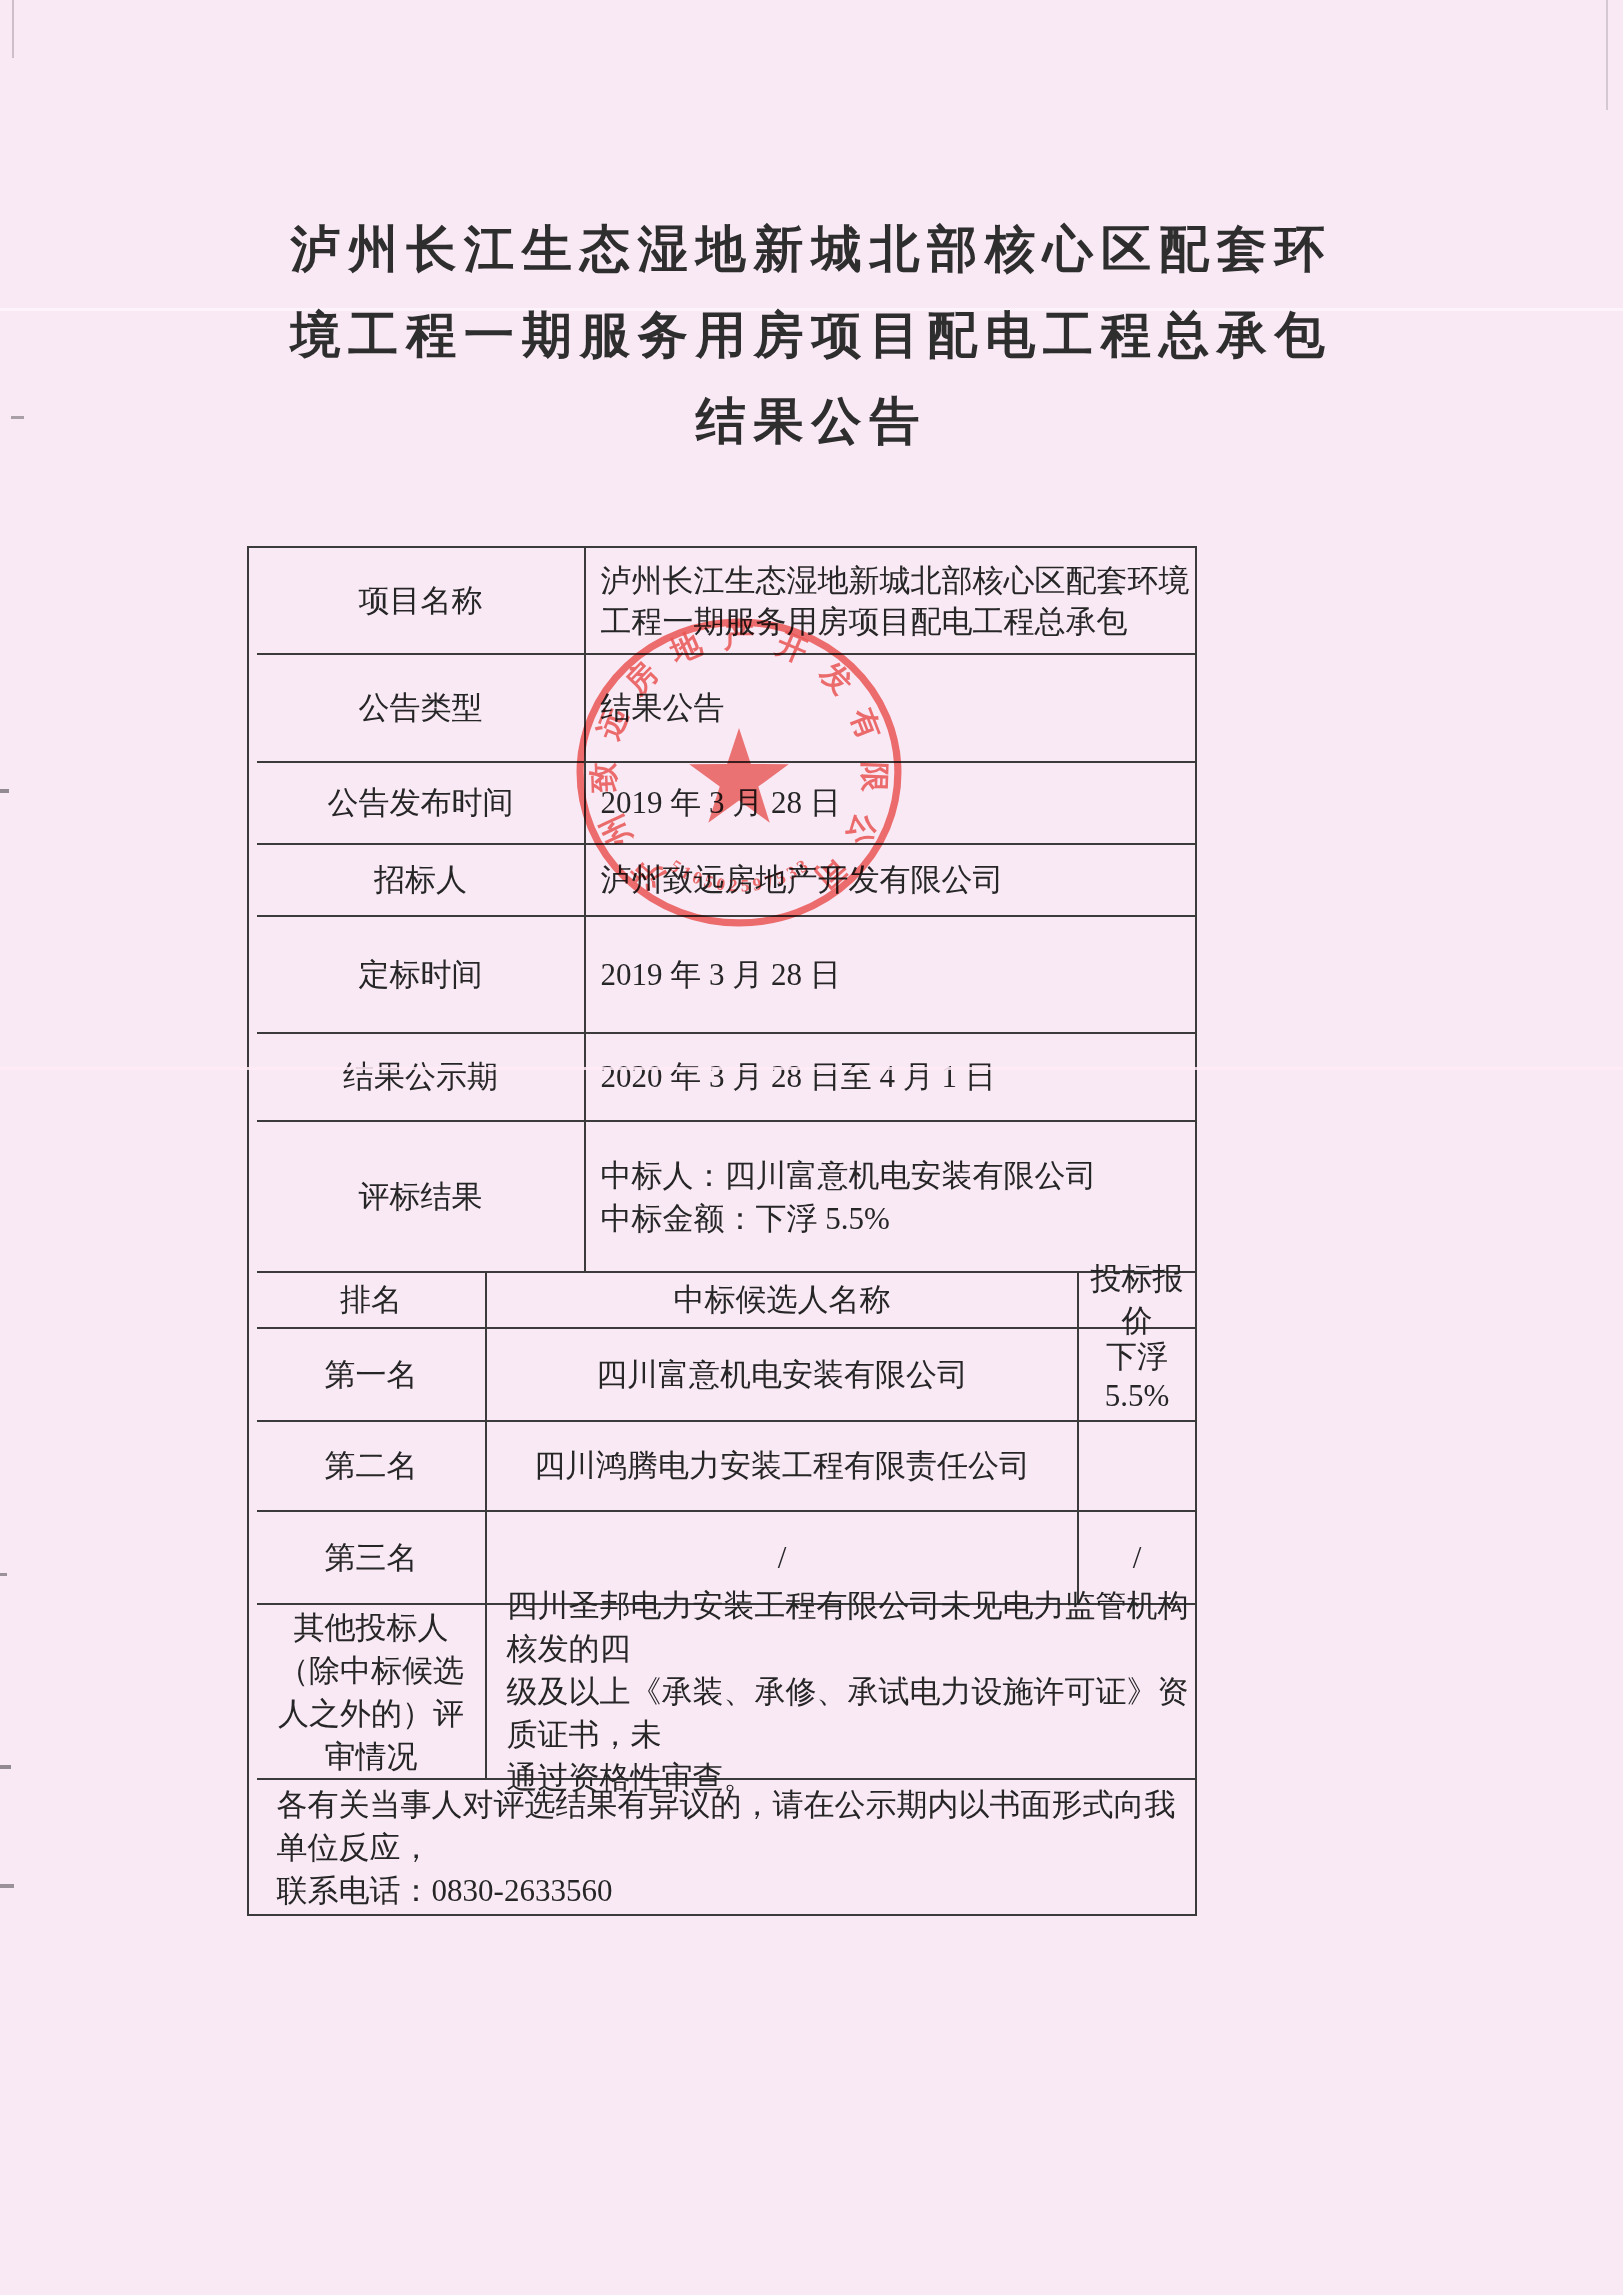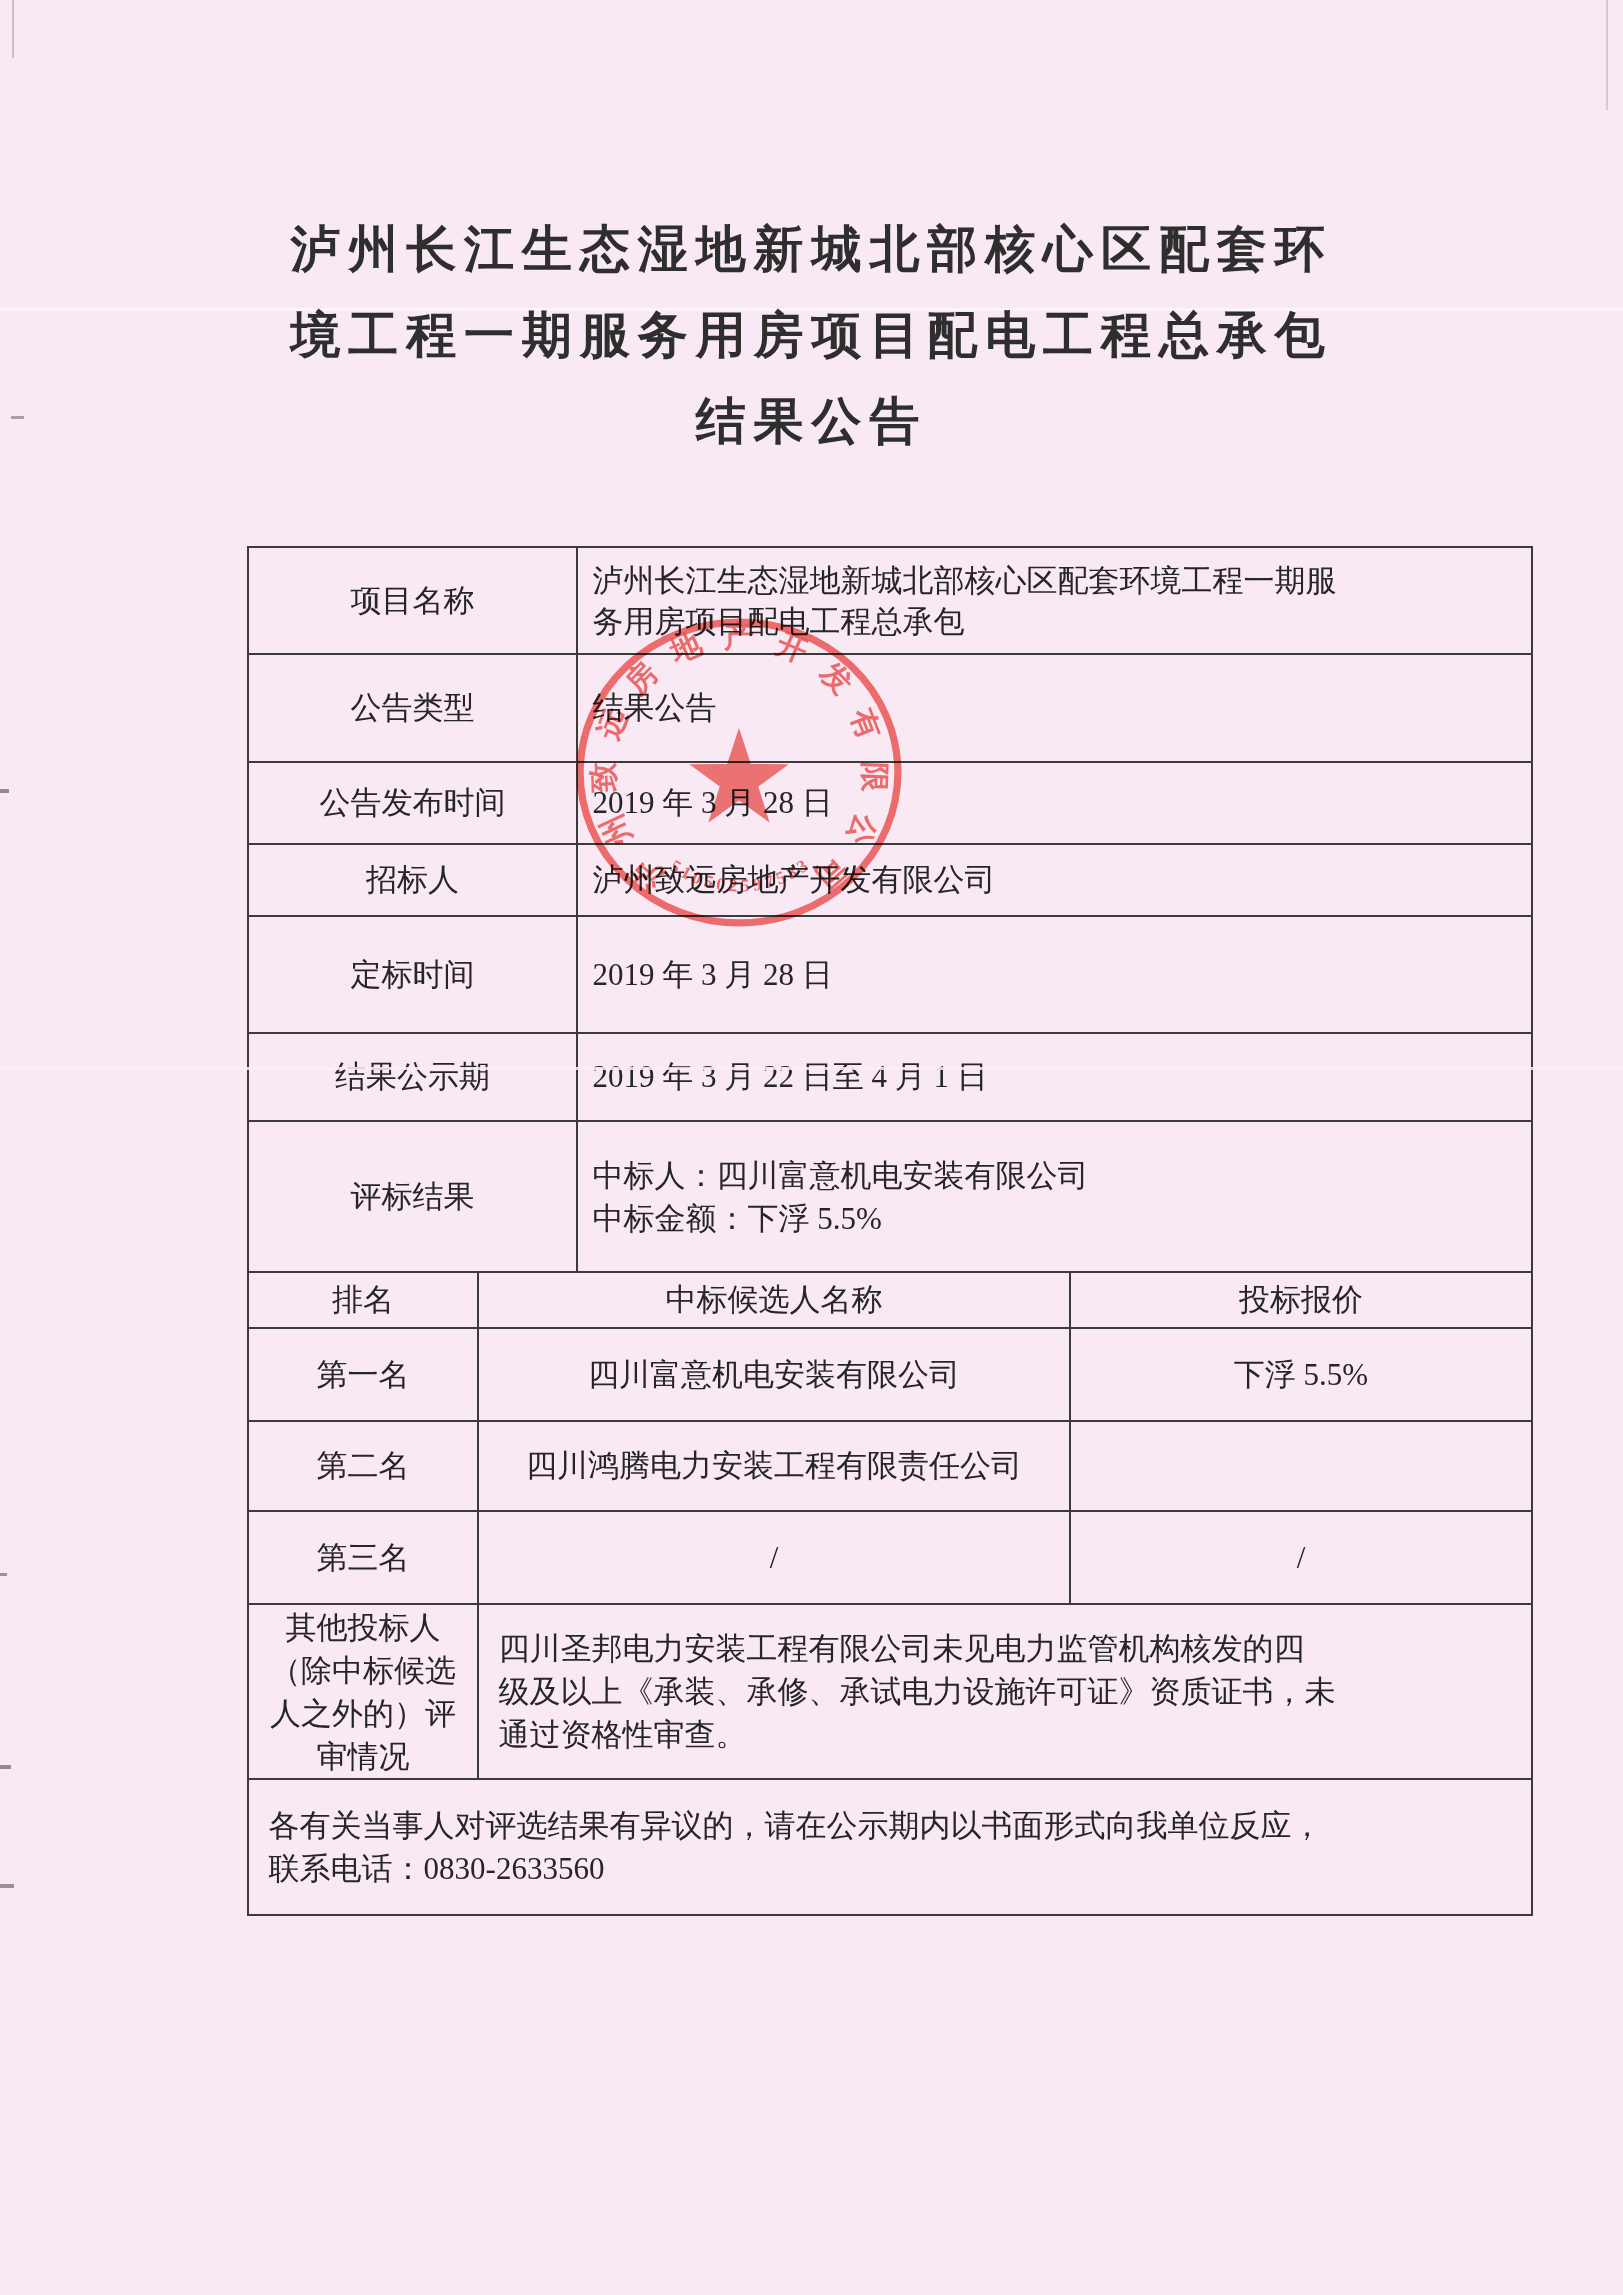--- a/index.html
+++ b/index.html
@@ -15,23 +15,23 @@
     overflow:hidden;
   }
   
   .doc-title{
     position:absolute; top:206px; left:0; width:100%;
     text-align:center; font-size:50px; font-weight:bold;
     line-height:86px; letter-spacing:7.9px; color:#2e2e2e;
   }
   
   .tbl{
-    position:absolute; left:247px; top:546px; width:1286px;
+    position:absolute; left:247px; top:546px; width:950px;
     border:2px solid var(--bd);
-    font-size:31px; color:#262626;
+    font-size:31px; color:#262626;padding-left:8px;
   }
   .r{display:flex; border-bottom:2px solid var(--bd);}
   .r:last-child{border-bottom:none;}
   .cell{display:flex; flex-direction:column; justify-content:center;}
   .lab{width:329px; border-right:2px solid var(--bd); align-items:center; text-align:center;}
   .val{flex:1; padding-left:14.4px; align-items:flex-start;}
   .c1{width:230px; border-right:2px solid var(--bd); align-items:center; text-align:center;}
   .c2{width:592px; border-right:2px solid var(--bd); align-items:center; text-align:center;}
   .c3{flex:1; align-items:center; text-align:center;}
   .labwide{width:230px; border-right:2px solid var(--bd); align-items:center; text-align:center;}
@@ -103,21 +103,21 @@
     <div class="cell val">泸州致远房地产开发有限公司</div>
   </div>
 
   <div class="r" style="height:117px">
     <div class="cell lab">定标时间</div>
     <div class="cell val">2019 年 3 月 28 日</div>
   </div>
 
   <div class="r" style="height:88px">
     <div class="cell lab">结果公示期</div>
-    <div class="cell val">2019 年 3 月 22 日至 4 月 1 日</div>
+    <div class="cell val">2020 年 3 月 28 日至 4 月 1 日</div>
   </div>
 
   <div class="r" style="height:151px">
     <div class="cell lab">评标结果</div>
     <div class="cell val">
       <span class="ln">中标人：四川富意机电安装有限公司</span>
       <span class="ln">中标金额：下浮 5.5%</span>
     </div>
   </div>
 

